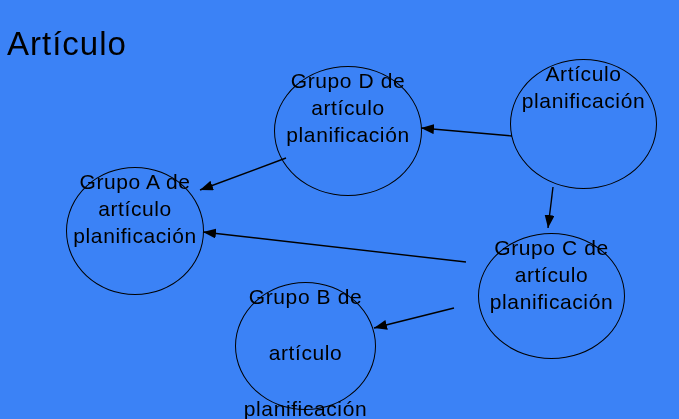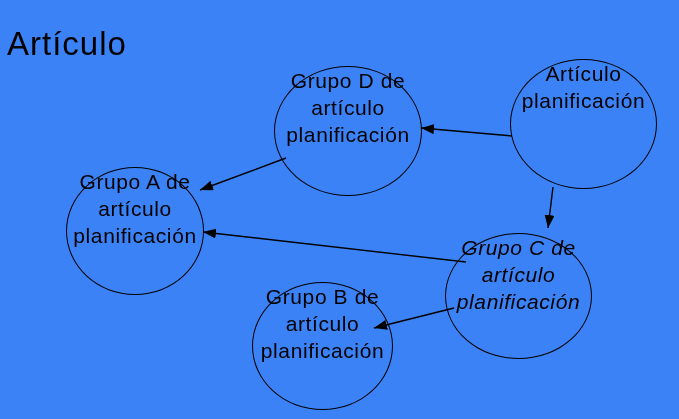--- a/index.html
+++ b/index.html
@@ -48,22 +48,22 @@
     letter-spacing: 0.6px;
     overflow: visible;
   }
   .node span {
     display: block;
     white-space: nowrap;
   }
   #node-grupo-d            { left: 274px; top:  66px; width: 146px; height: 128px; }
   #node-articulo-sin-grupo { left: 510px; top:  59px; width: 145px; height: 128px; }
   #node-grupo-a            { left:  66px; top: 167px; width: 136px; height: 126px; }
-  #node-grupo-c            { left: 445px; top: 233px; width: 145px; height: 124px; font-style: italic; }
-  #node-grupo-b            { left: 252px; top: 282px; width: 139px; height: 126px; }
+  #node-grupo-c            { left: 478px; top: 233px; width: 145px; height: 124px; }
+  #node-grupo-b            { left: 235px; top: 282px; width: 139px; height: 126px; gap: 29px; }
 </style>
 </head>
 <body>
 
 <div id="canvas">
 
   <div class="diagram-title">Artículo</div>
 
   <svg class="edges-layer" width="679" height="419" viewBox="0 0 679 419" xmlns="http://www.w3.org/2000/svg">
     <defs>

